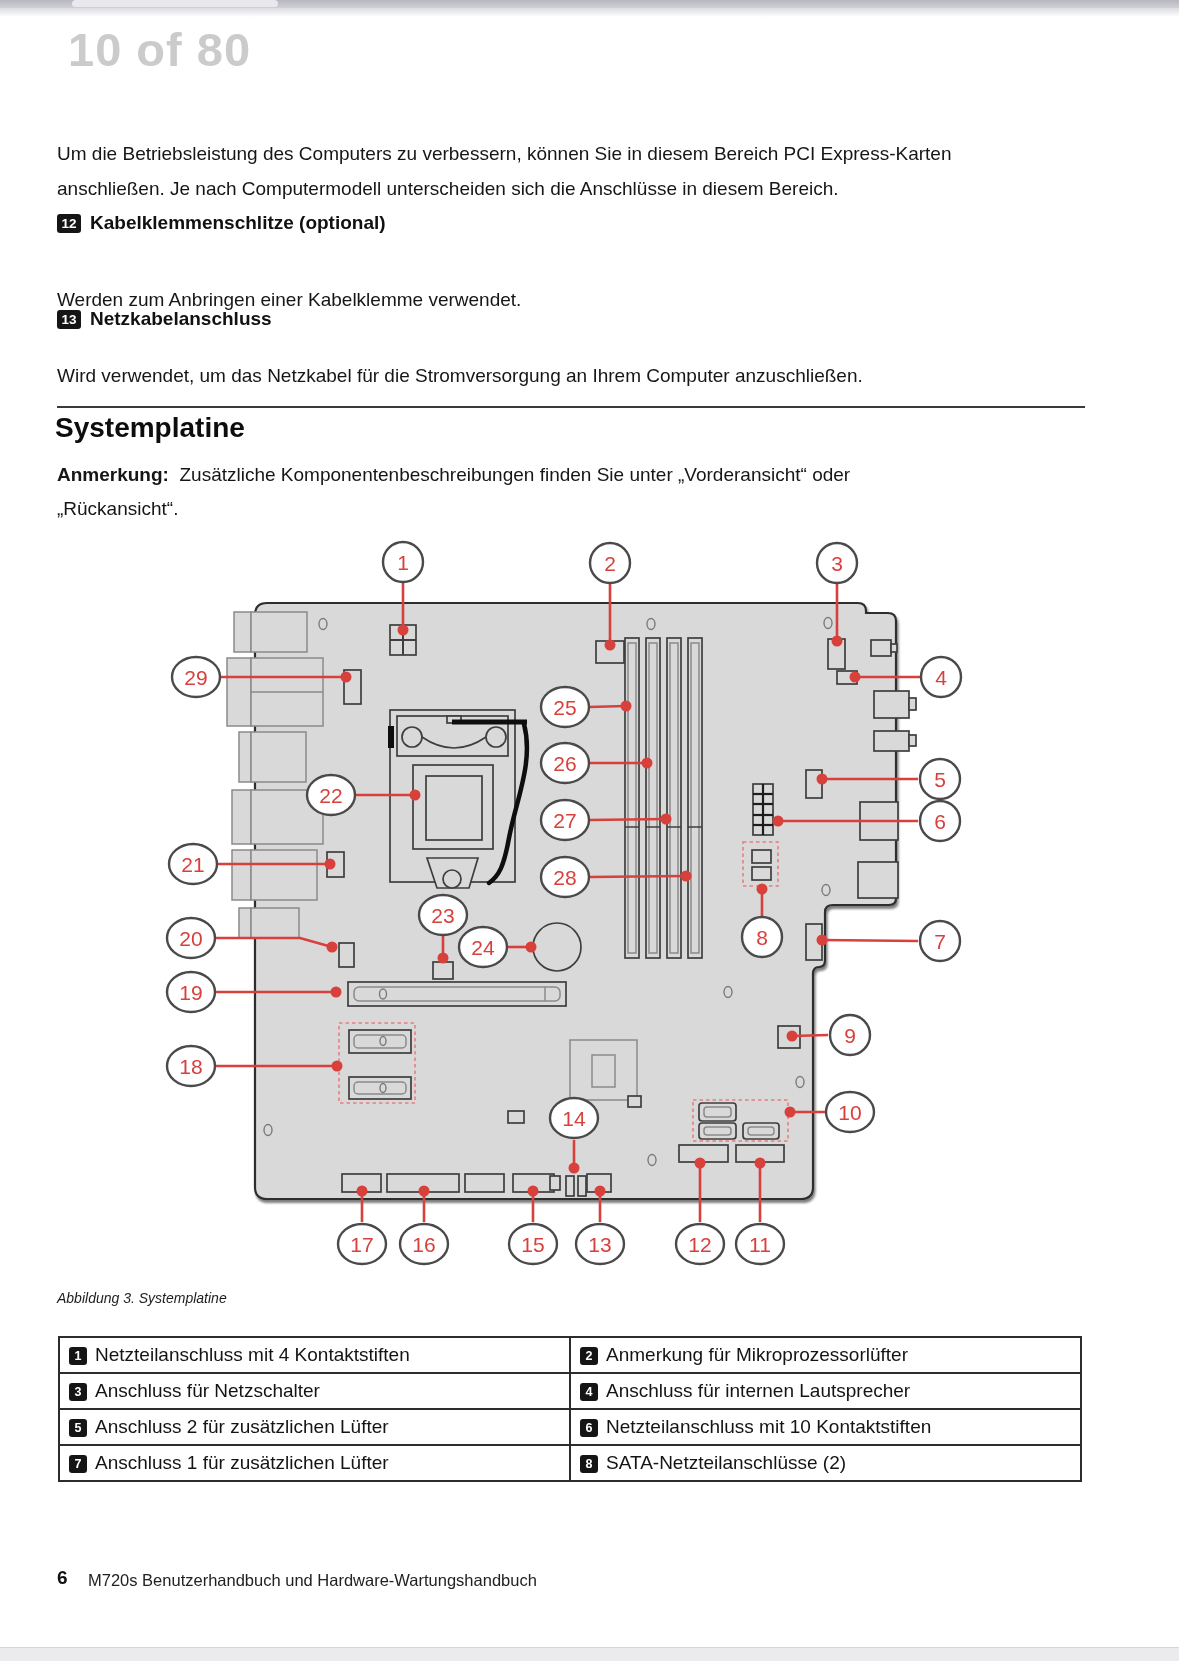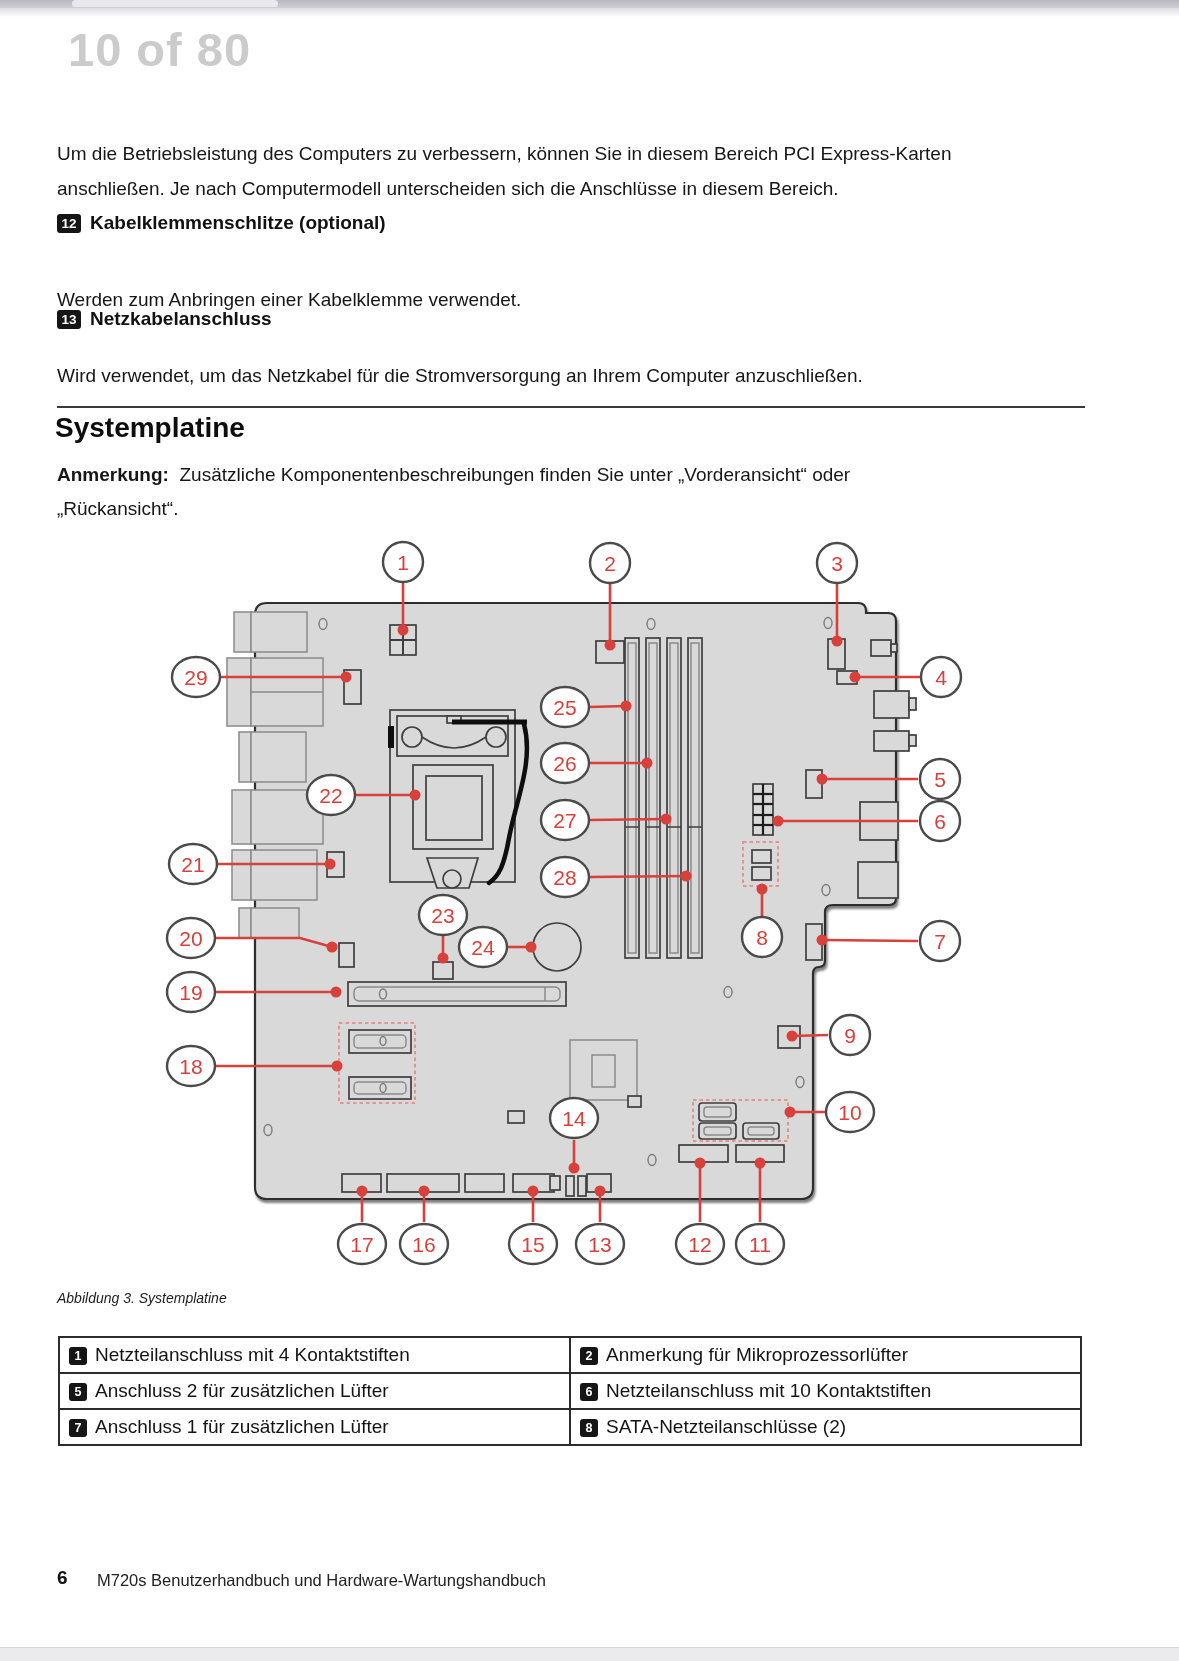--- a/index.html
+++ b/index.html
@@ -28,21 +28,21 @@
   .h1{position:absolute;left:55px;top:412px;font-size:28px;font-weight:bold;color:#0d0d0d;}
   .note{position:absolute;left:57px;top:458px;font-size:19px;line-height:34px;color:#161616;}
   .note b{font-weight:bold;}
   .caption{position:absolute;left:57px;top:1290px;font-size:14px;font-style:italic;color:#1c1c1c;}
   table.legend{position:absolute;left:58px;top:1336px;width:1024px;
     border-collapse:collapse;table-layout:fixed;}
   table.legend td{border:2px solid #2c2c2c;height:34px;padding:0 0 0 9px;
     font-size:19px;color:#141414;vertical-align:middle;}
   table.legend .badge{margin-right:8px;transform:translateY(-1px);}
   .footer-num{position:absolute;left:57px;top:1567px;font-size:19px;font-weight:bold;color:#111;}
-  .footer-text{position:absolute;left:97px;top:1571px;font-size:16.5px;color:#222;}
+  .footer-text{position:absolute;left:88px;top:1571px;font-size:16.5px;color:#222;}
   svg.diagram{position:absolute;left:0;top:0;}
   
   .board{fill:#d9d9d9;stroke:#2e2e2e;stroke-width:2.2px;}
   .comp{fill:#d9d9d9;stroke:#3e3e3e;stroke-width:1.7px;}
   .comp-light{fill:#d9d9d9;stroke:#8a8a8a;stroke-width:1.5px;}
   .hole{fill:#d9d9d9;stroke:#7a7a7a;stroke-width:1.4px;}
   .rline{stroke:#d8403c;stroke-width:2.6px;fill:none;}
   .rdot{fill:#d8403c;}
   .dashedbox{fill:none;stroke:#e57f7f;stroke-width:1.6px;stroke-dasharray:3.5 3;}
   .cc{fill:#ffffff;stroke:#4a4a4a;stroke-width:2.4px;}
@@ -426,20 +426,24 @@
 
 <div class="caption">Abbildung 3. Systemplatine</div>
 
 <table class="legend">
   <tbody>
       <tr>
     <td><span class="badge small">1</span><span>Netzteilanschluss mit 4 Kontaktstiften</span></td>
     <td><span class="badge small">2</span><span>Anmerkung für Mikroprozessorlüfter</span></td>
   </tr>
   <tr>
+    <td><span class="badge small">3</span><span>Anschluss für Netzschalter</span></td>
+    <td><span class="badge small">4</span><span>Anschluss für internen Lautsprecher</span></td>
+  </tr>
+  <tr>
     <td><span class="badge small">5</span><span>Anschluss 2 für zusätzlichen Lüfter</span></td>
     <td><span class="badge small">6</span><span>Netzteilanschluss mit 10 Kontaktstiften</span></td>
   </tr>
   <tr>
     <td><span class="badge small">7</span><span>Anschluss 1 für zusätzlichen Lüfter</span></td>
     <td><span class="badge small">8</span><span>SATA-Netzteilanschlüsse (2)</span></td>
   </tr>
 </tbody>
   </table>
 

